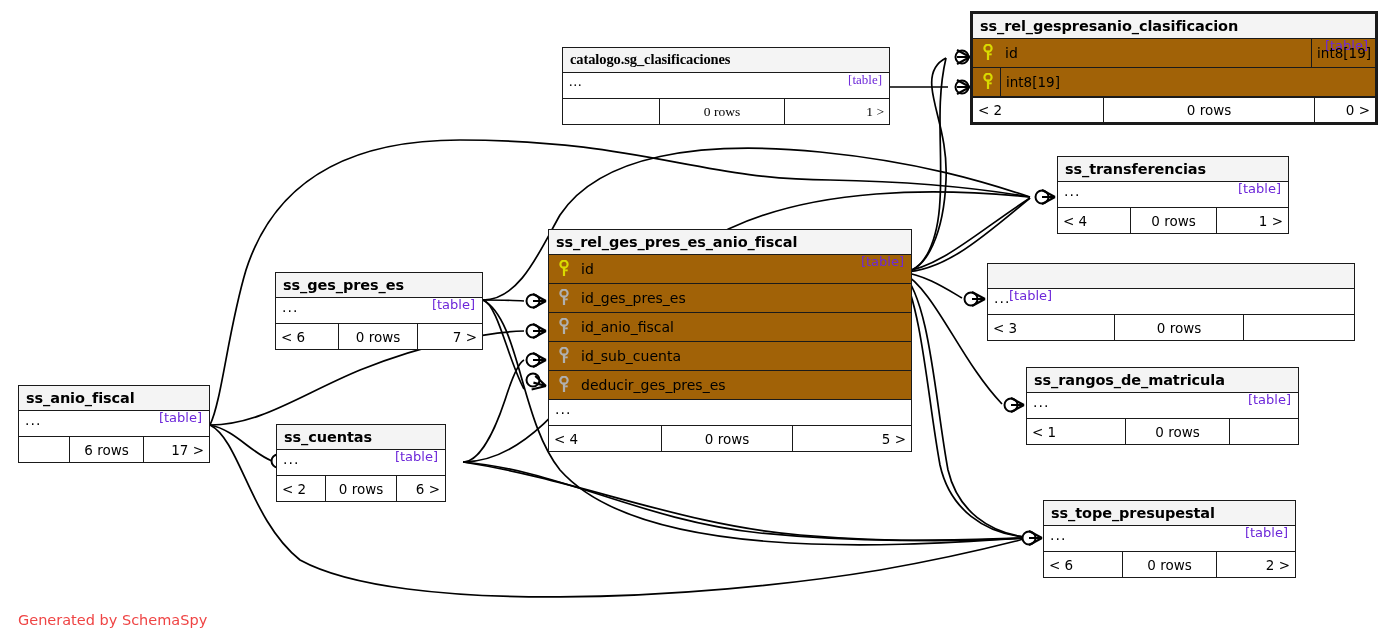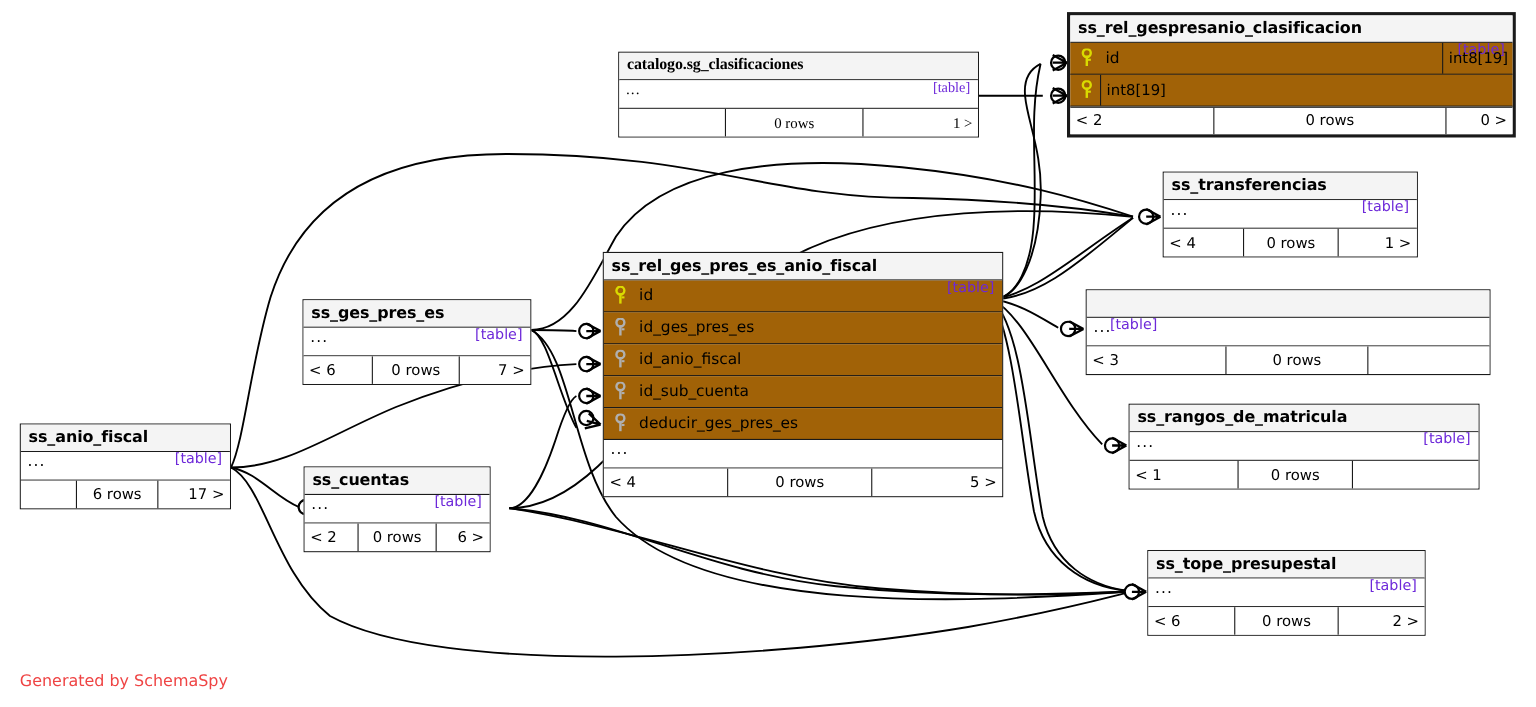--- a/index.html
+++ b/index.html
@@ -375,21 +375,21 @@
     <div class="ellipsis-row">
         <span>...</span>
       </div>
     <div class="tbl-footer">
       <span class="foot-cell foot-left" style="width:62px;">&lt; 6</span>
       <span class="foot-cell foot-mid" style="width:80px;">0 rows</span>
       <span class="foot-cell foot-right" style="flex:1;">7 &gt;</span>
     </div>
   </div>
 
-  <div class="table-node" style="left:1026px; top:367px; width:319px;">
+  <div class="table-node" style="left:1026px; top:367px; width:273px;">
     <div class="tbl-title">
       <span class="tbl-name">ss_rangos_de_matricula</span>
       <span class="tbl-tag">[table]</span>
     </div>
     <div class="ellipsis-row">
         <span>...</span>
       </div>
     <div class="tbl-footer">
       <span class="foot-cell foot-left" style="width:98px;">&lt; 1</span>
       <span class="foot-cell foot-mid" style="width:105px;">0 rows</span>

